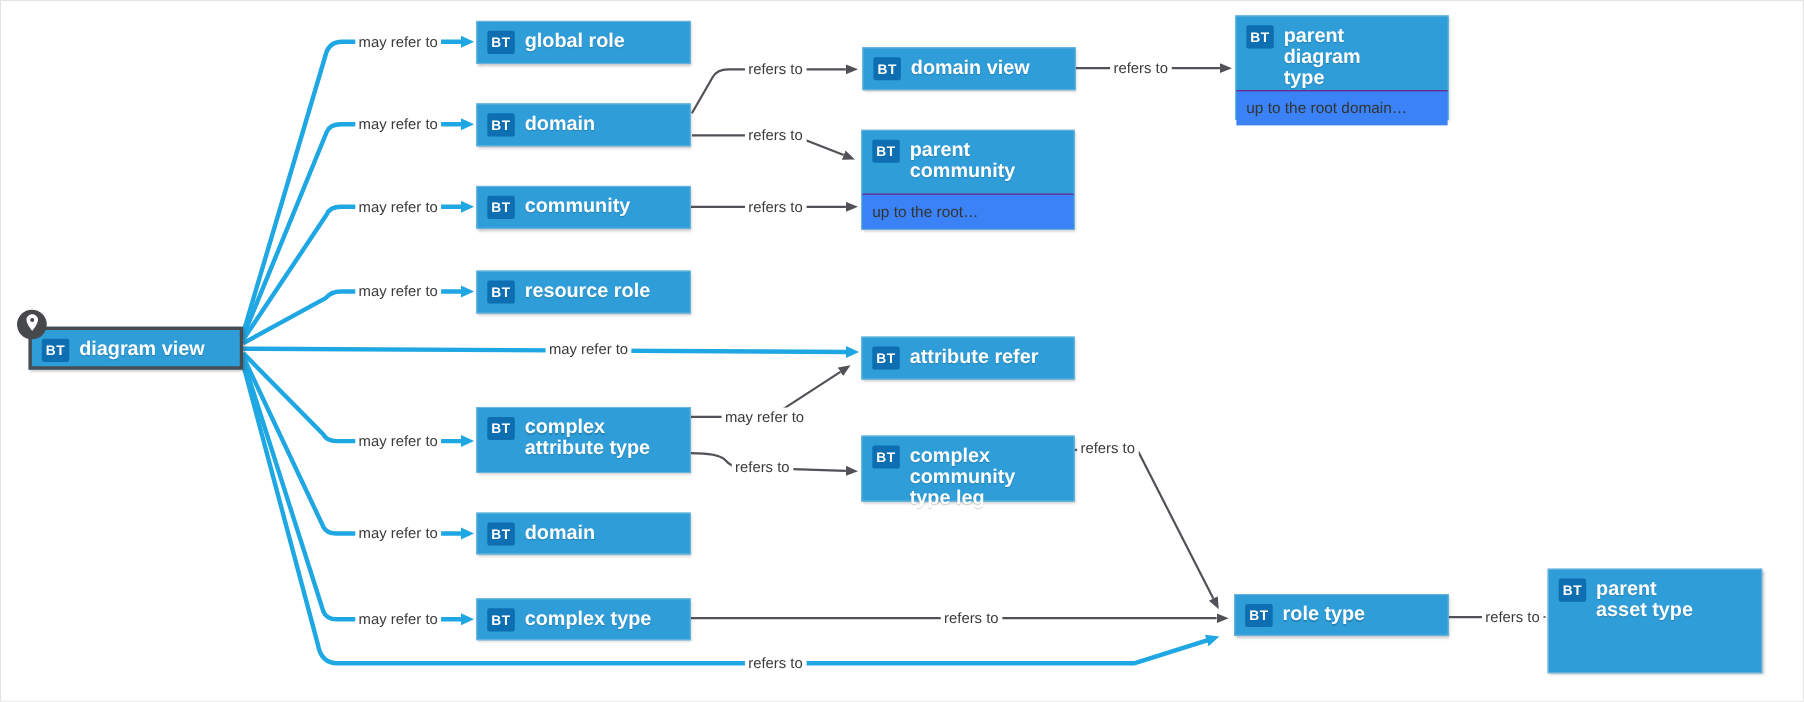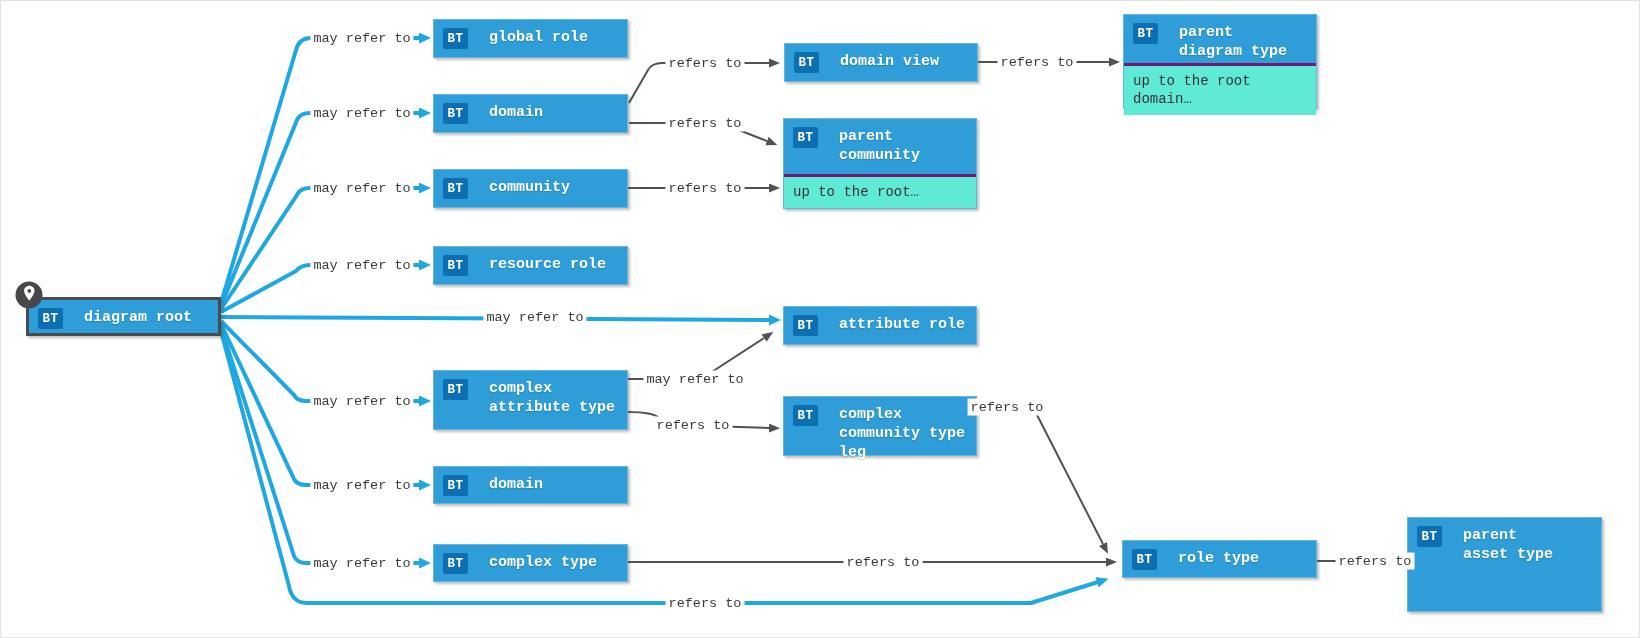--- a/index.html
+++ b/index.html
@@ -1,43 +1,42 @@
 <!DOCTYPE html>
 <html><head>
 <meta charset="utf-8">
 <style>
   html,body{margin:0;padding:0;background:#fff;}
   .canvas{
     position:relative;width:1640px;height:638px;background:#ffffff;
     border:1px solid #e3e3e3;box-sizing:border-box;overflow:hidden;
-    font-family:Liberation Mono, monospace;
+    font-family:Liberation Sans, sans-serif;
   }
   .edges{position:absolute;left:0;top:0;width:1640px;height:638px;z-index:1;}
   .node{
     position:absolute;z-index:2;box-sizing:border-box;
     background:#2e9dd8;border:1px solid #67b4de;
     box-shadow:1.5px 2px 2.5px rgba(70,70,70,.35);
     display:flex;flex-direction:column;
   }
   .node-title{
     flex:1;display:flex;align-items:flex-start;
     padding:8px 9px 2px 9px;
-    gap:12px;
   }
   .bt-badge{
     flex-shrink:0;width:25px;height:21px;margin-right:9px;border-radius:2px;
     background:#0d6fb2;color:#fff;font-size:12.5px;font-weight:bold;
     display:flex;align-items:center;justify-content:center;letter-spacing:.5px;
   }
   .node-label{
-    color:#fff;font-size:15px;font-weight:bold;line-height:19px;
+    color:#fff;font-size:18px;font-weight:bold;line-height:19px;
     text-shadow:0 1px 1px rgba(0,0,0,.18);
   }
   .node-sub{
-    background:#5eead4;border-top:3px solid #701a75;
+    background:#3b82f6;border-top:1px solid #701a75;
     color:#333;font-size:14px;line-height:18px;padding:6px 9px 7px 9px;
   }
   .node.root{border:3px solid #4a4b4f;}
   .pin{position:absolute;left:-15px;top:-20px;width:30px;height:30px;z-index:3;}
   .elbl{
     position:absolute;z-index:3;transform:translate(-50%,-50%);
     background:#fff;color:#3a3a3a;font-size:13.5px;line-height:15px;
     padding:1px 3px;white-space:nowrap;
   }
 </style>
@@ -98,21 +97,21 @@
   <div class="elbl" style="left:882px;top:561px">refers to</div>
   <div class="elbl" style="left:1374px;top:560px">refers to</div>
 
   <div class="node root" style="left:25px;top:296px;width:195px;height:39px">
     <svg class="pin" viewBox="0 0 30 30">
       <circle cx="15" cy="15" r="13.5" fill="#47484c"></circle>
       <path fill="#ffffff" fill-rule="evenodd" transform="translate(6.3,4.2) scale(0.75)" d="M12 2C8.13 2 5 5.13 5 8.5c0 5.25 7 13.5 7 13.5s7-8.25 7-13.5C19 5.13 15.87 2 12 2zm0 9.5a2.5 2.5 0 1 1 0-5 2.5 2.5 0 0 1 0 5z"></path>
     </svg>
     <div class="node-title">
       <span class="bt-badge">BT</span>
-      <span class="node-label">diagram root</span>
+      <span class="node-label">diagram view</span>
     </div>
   </div>
 
   <div class="node" style="left:432px;top:18px;width:195px;height:39px">
     <div class="node-title">
       <span class="bt-badge">BT</span>
       <span class="node-label">global role</span>
     </div>
   </div>
 
@@ -169,21 +168,21 @@
     <div class="node-title">
       <span class="bt-badge">BT</span>
       <span class="node-label" style="max-width:100px">parent community</span>
     </div>
     <div class="node-sub">up to the root…</div>
   </div>
 
   <div class="node" style="left:782px;top:305px;width:194px;height:39px">
     <div class="node-title">
       <span class="bt-badge">BT</span>
-      <span class="node-label">attribute role</span>
+      <span class="node-label">attribute refer</span>
     </div>
   </div>
 
   <div class="node" style="left:782px;top:395px;width:194px;height:60px">
     <div class="node-title">
       <span class="bt-badge">BT</span>
       <span class="node-label" style="max-width:128px">complex community type leg</span>
     </div>
   </div>
 

